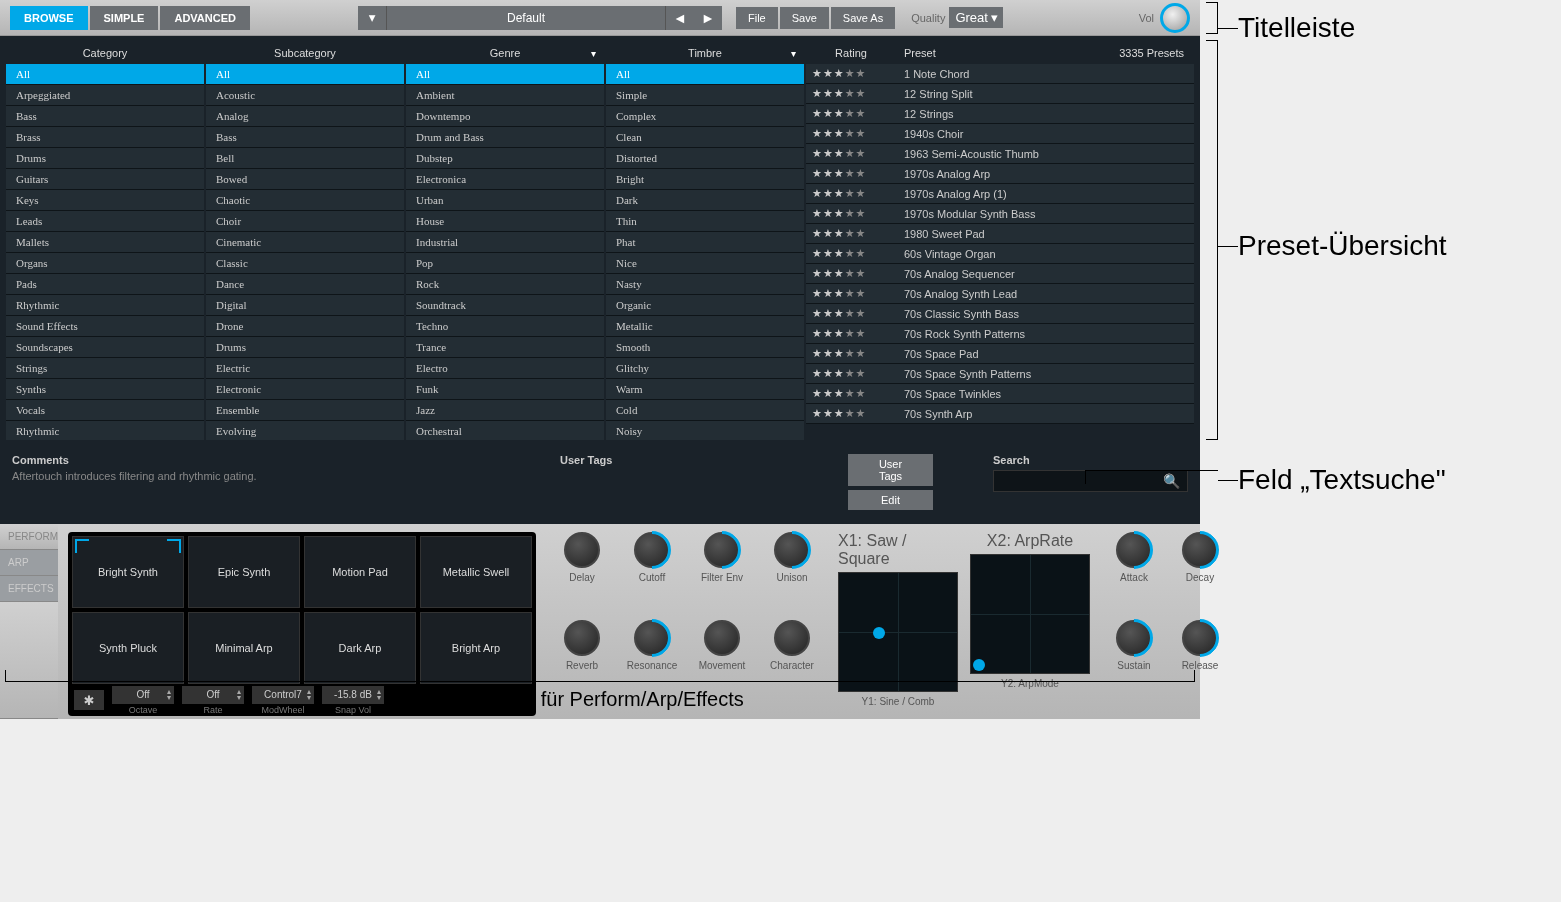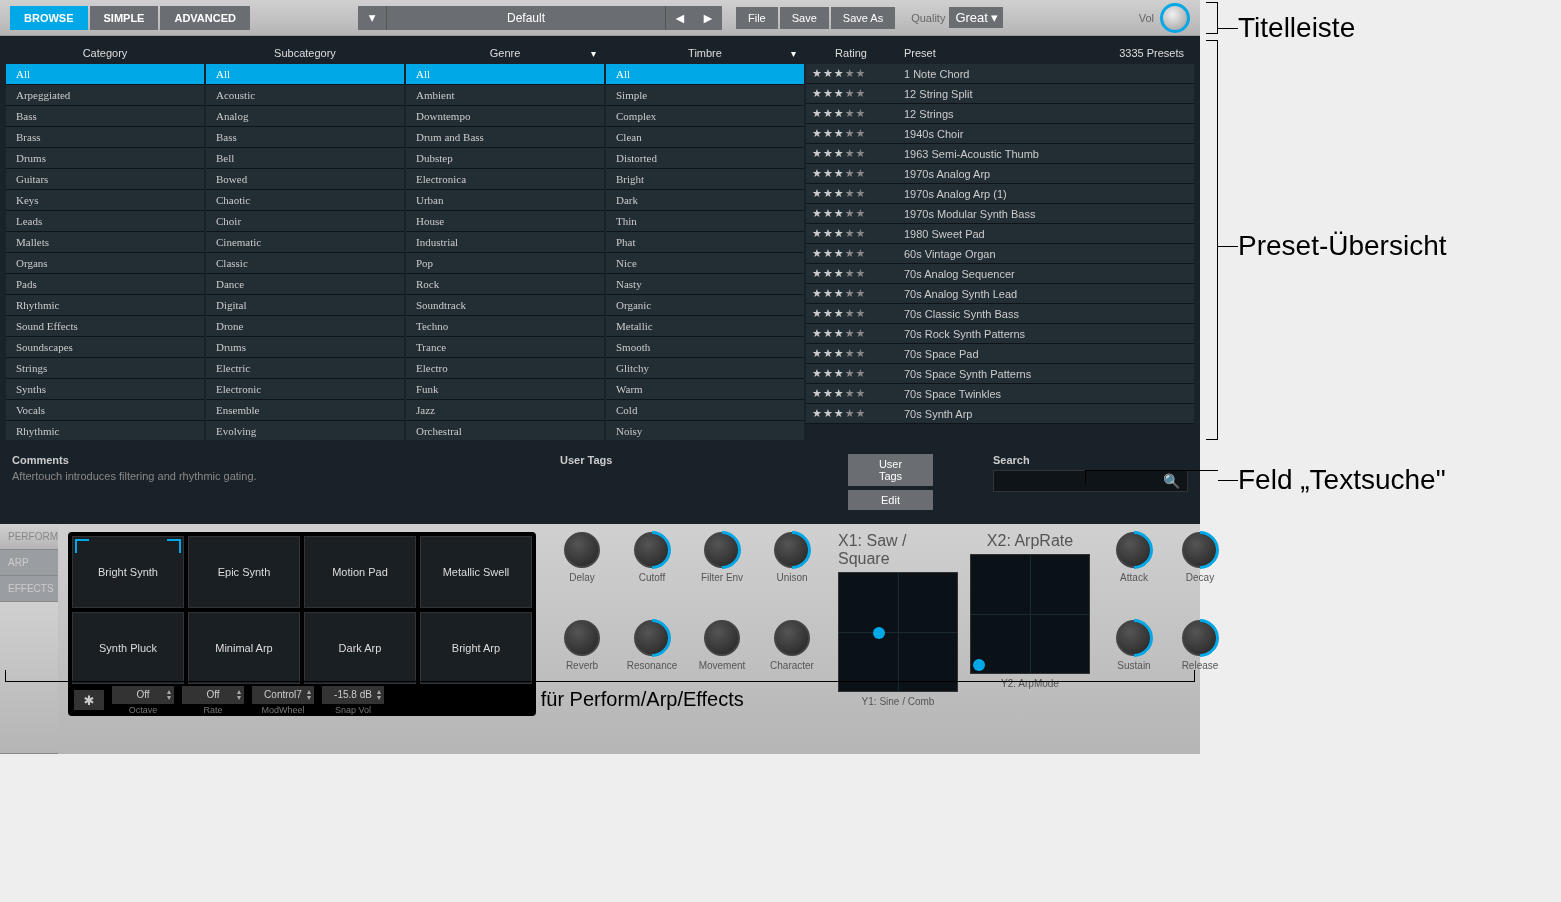--- a/index.html
+++ b/index.html
@@ -58,21 +58,21 @@
 .usertags-block { flex: 0 0 240px; }
 .usertags-block .title { font-weight: bold; }
 .action-block { display: flex; flex-direction: column; gap: 4px; margin-left: 20px; }
 .action-btn { background: #6a6e72; color: #fff; padding: 4px 18px; border: none; font-size: 11px; }
 .search-block { margin-left: 32px; }
 .search-block .title { font-weight: bold; margin-bottom: 4px; }
 .search-field { background: #0e1418; border: 1px solid #333; width: 195px; height: 22px; display: flex; align-items: center; justify-content: flex-end; padding: 0 6px; }
 .search-icon { color: #ccc; font-size: 14px; font-weight: bold; }
 
 
-.perform { display: flex; background: linear-gradient(#d0d0d0,#b5b5b5); height: 230px; }
+.perform { display: flex; background: linear-gradient(#d0d0d0,#b5b5b5); height: 195px; }
 .perform-tabs { width: 78px; display: flex; flex-direction: column; }
 .perform-tab { flex: 0 0 26px; background: #9a9ea2; color: #ccc; display: flex; align-items: center; padding-left: 8px; font-size: 10px; border-bottom: 1px solid #888; cursor: pointer; }
 .perform-tab.inactive { background: linear-gradient(#d0d0d0,#b5b5b5); color: #888; }
 
 .perform-body { flex: 1; display: flex; padding: 8px 10px; gap: 16px; }
 .pad-grid { display: grid; grid-template-columns: repeat(4, 112px); grid-template-rows: 72px 72px 24px; gap: 4px; background: #000; padding: 4px; border-radius: 4px; align-self: flex-start; }
 .pad { background: #1a1f24; color: #ddd; display: flex; align-items: center; justify-content: center; font-size: 11px; border: 1px solid #333; position: relative; cursor: pointer; }
 .pad.selected { border: 1px solid #333; }
 .pad.selected::before, .pad.selected::after { content: ''; position: absolute; width: 12px; height: 12px; border: 2px solid #00a8e8; }
 .pad.selected::before { top: 2px; left: 2px; border-right: none; border-bottom: none; }

